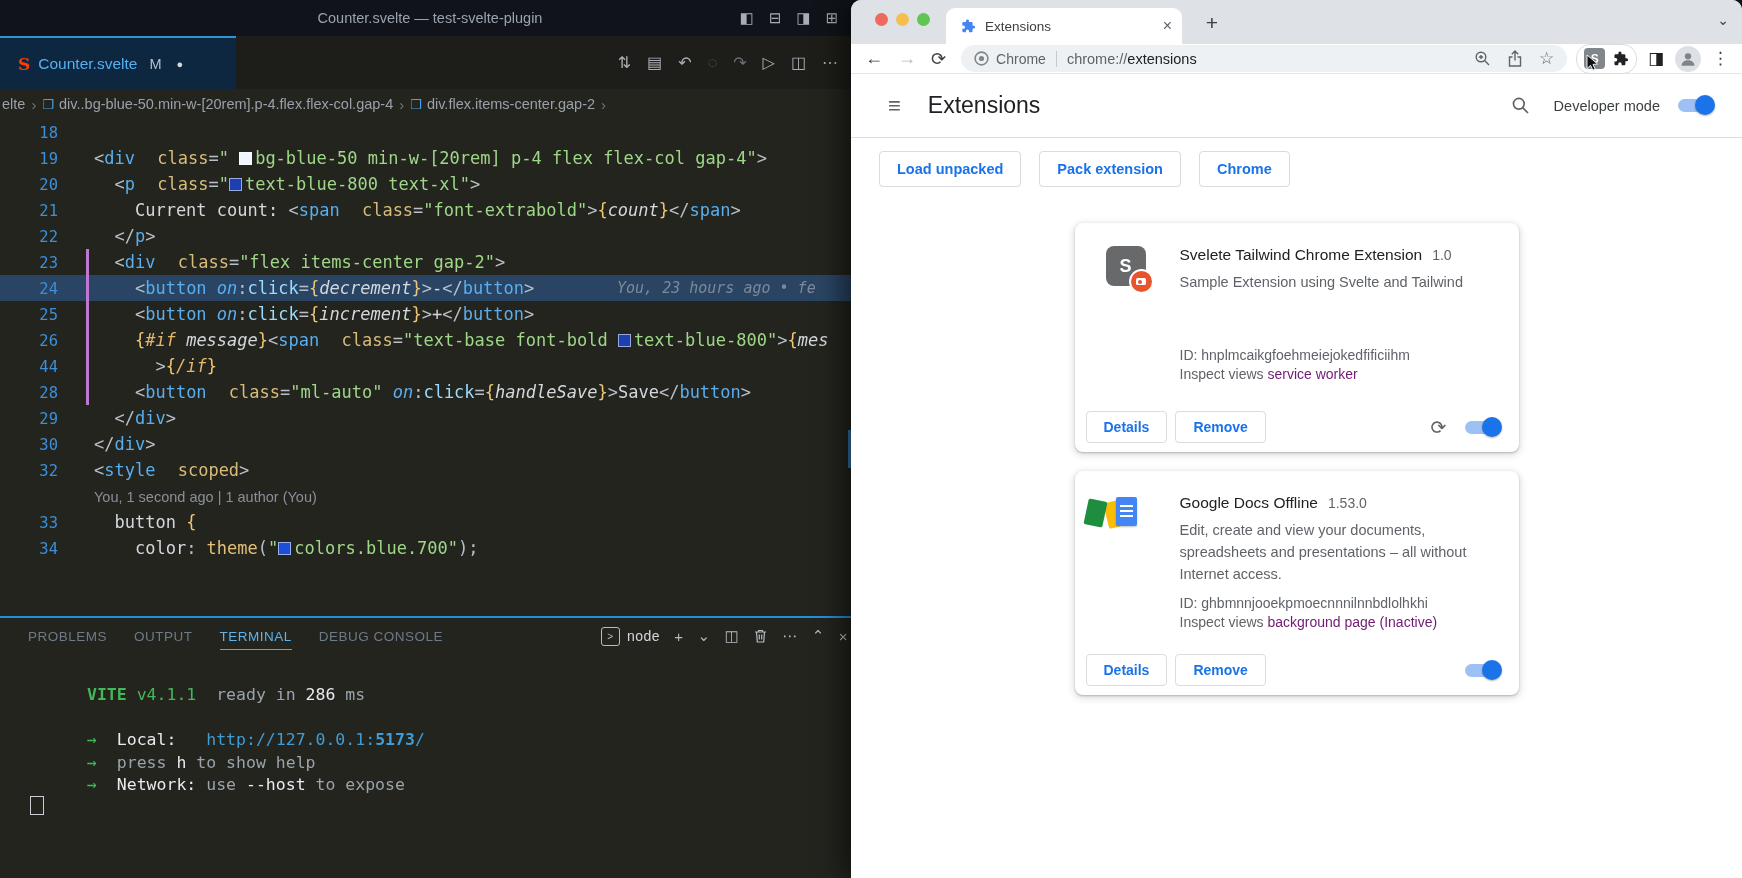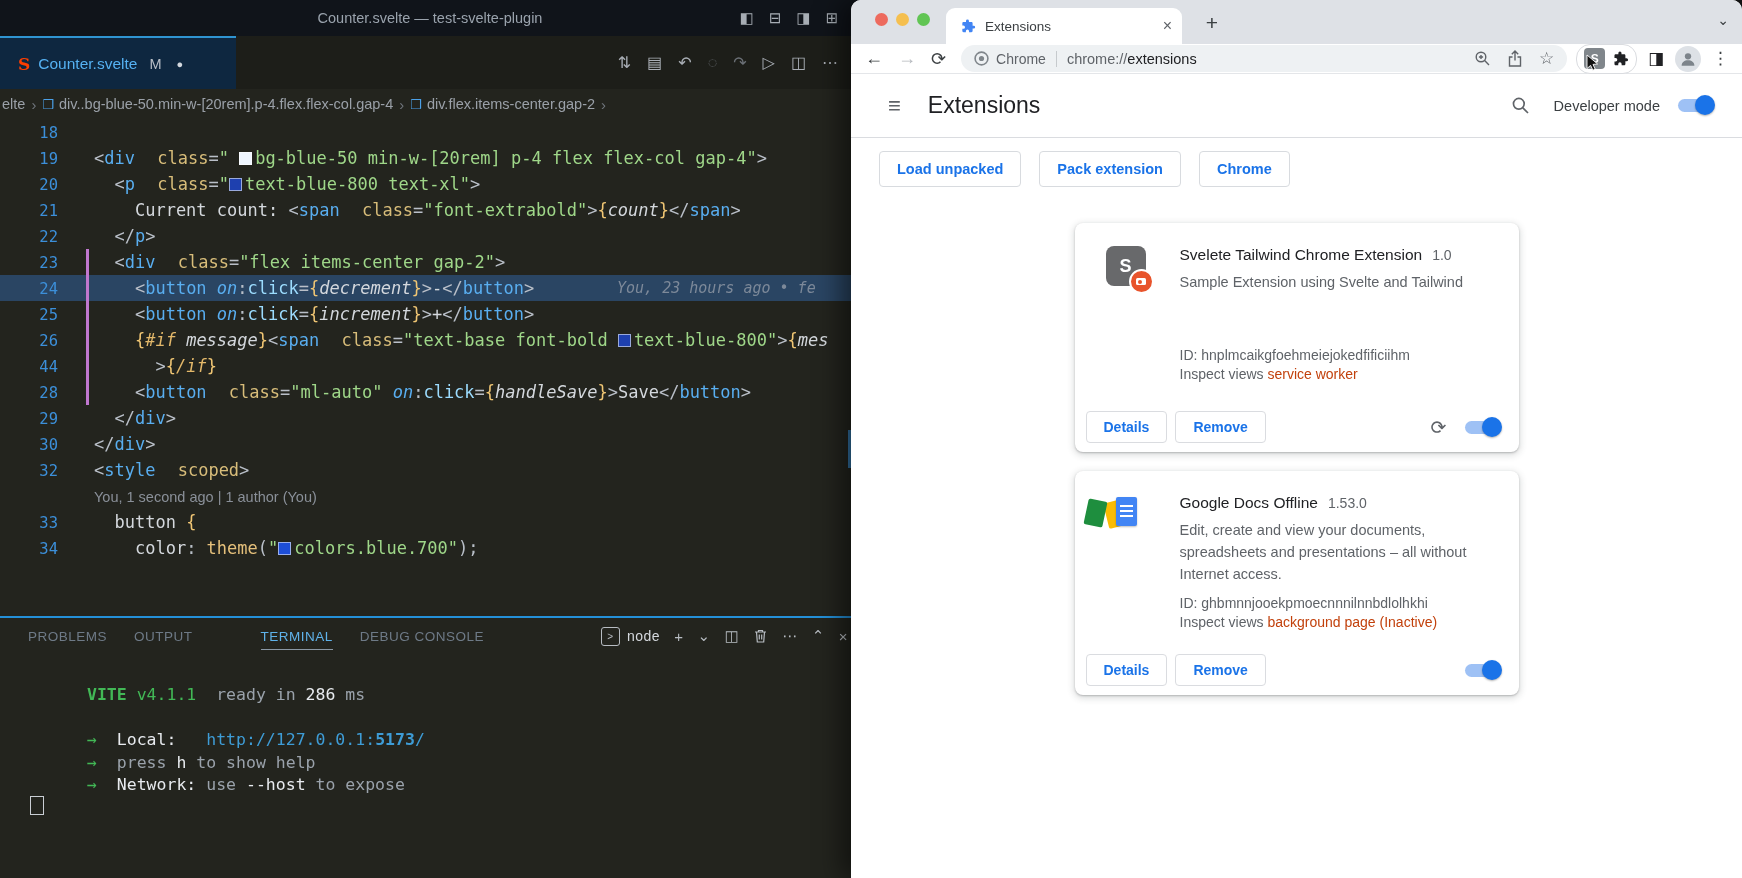--- a/index.html
+++ b/index.html
@@ -40,21 +40,21 @@
   .c-p{color:#b9bfc8;} .c-tag{color:#59aef0;} .c-attr{color:#d8bd7a;margin-left:12px;}
   .c-oni{color:#59aef0;font-style:italic;} .c-mod{color:#9cdcfe;} .c-str{color:#9fd789;}
   .c-br{color:#f0c674;} .c-expr{color:#d4d8dd;font-style:italic;} .c-txt{color:#d4d8dd;}
   .c-kw{color:#e3b86a;font-style:italic;} .c-fn{color:#e5c07b;}
   .overview-mark{position:absolute;right:0;width:12px;top:430px;height:38px;background:rgba(59,143,212,.75);}
   
   .vs-panel{position:absolute;left:0;top:616px;right:0;bottom:0;background:#23241e;border-top:2px solid #2490d8;box-sizing:border-box;}
   .vs-panel-tabs{position:relative;height:36px;display:flex;align-items:center;gap:27px;padding-left:28px;
       font-size:13.5px;letter-spacing:.5px;color:#6e7a87;}
   .vs-panel-tabs .ptab{cursor:default;}
-  .vs-panel-tabs .ptab.active{color:#5fb2ea;border-bottom:1px solid #8a97a4;padding-bottom:5px;margin-bottom:-6px;margin-left:41px;}
+  .vs-panel-tabs .ptab.active{color:#5fb2ea;border-bottom:1px solid #8a97a4;padding-bottom:5px;margin-bottom:-6px;}
   .panel-controls{position:absolute;right:12px;top:0;height:36px;display:flex;align-items:center;gap:14px;color:#b7bcc2;font-size:15px;}
   .term-badge{width:17px;height:17px;border:1.2px solid #b7bcc2;border-radius:3px;display:inline-flex;
       align-items:center;justify-content:center;font-size:10px;color:#b7bcc2;}
   .node-label{color:#d5d9de;font-size:14px;margin-left:-7px;}
   .vs-terminal{position:absolute;left:0;top:66px;right:0;font-family:"DejaVu Sans Mono",monospace;font-size:16.5px;}
   .term-row{height:22.5px;line-height:22.5px;white-space:pre;padding-left:87px;}
   .t-g{color:#42b856;} .t-gb{color:#42b856;font-weight:bold;} .t-gr{color:#9aa2ab;}
   .t-wb{color:#e8ebef;font-weight:normal;} .t-cy{color:#3e9cd6;} .t-cyb{color:#3e9cd6;font-weight:bold;}
   .term-cursor{position:absolute;left:30px;top:178px;width:14px;height:19px;border:1.5px solid #c9ced4;box-sizing:border-box;}
   
@@ -122,21 +122,21 @@
       box-shadow:0 1px 2px rgba(0,0,0,.25);}
   .docs-icon .d-b::before{content:"";position:absolute;left:4px;top:8px;width:13px;height:2px;background:#fff;
       box-shadow:0 5px 0 #fff,0 10px 0 #fff;}
   .card-body{flex:1;min-width:0;}
   .card-title-row{display:flex;align-items:baseline;gap:10px;}
   .card-name{font-size:15.5px;color:#202124;}
   .card-version{font-size:14px;color:#5f6368;}
   .card-desc{margin-top:7px;font-size:14.5px;color:#5f6368;line-height:22px;min-height:76px;}
   .card-id{font-size:14px;color:#5f6368;}
   .card-inspect{margin-top:3px;font-size:14px;color:#5f6368;}
-  .card-inspect a{color:#c2410c;text-decoration:none;}
+  .card-inspect a{color:#701a75;text-decoration:none;}
   .card-footer{margin-top:auto;display:flex;align-items:center;padding:0 20px 9px 11px;}
   .card-btn{height:32px;padding:14px 17px;margin-right:8px;border-radius:4px;border:1px solid #dadce0;background:#fff;
       color:#1a73e8;font-size:14px;font-weight:600;display:flex;align-items:center;font-family:"Liberation Sans",sans-serif;}
   .foot-right{margin-left:auto;display:flex;align-items:center;gap:18px;}
   .reload-ic{font-size:19px;color:#5f6368;}
   svg{display:block;}
 </style>
 </head>
 <body>
 

